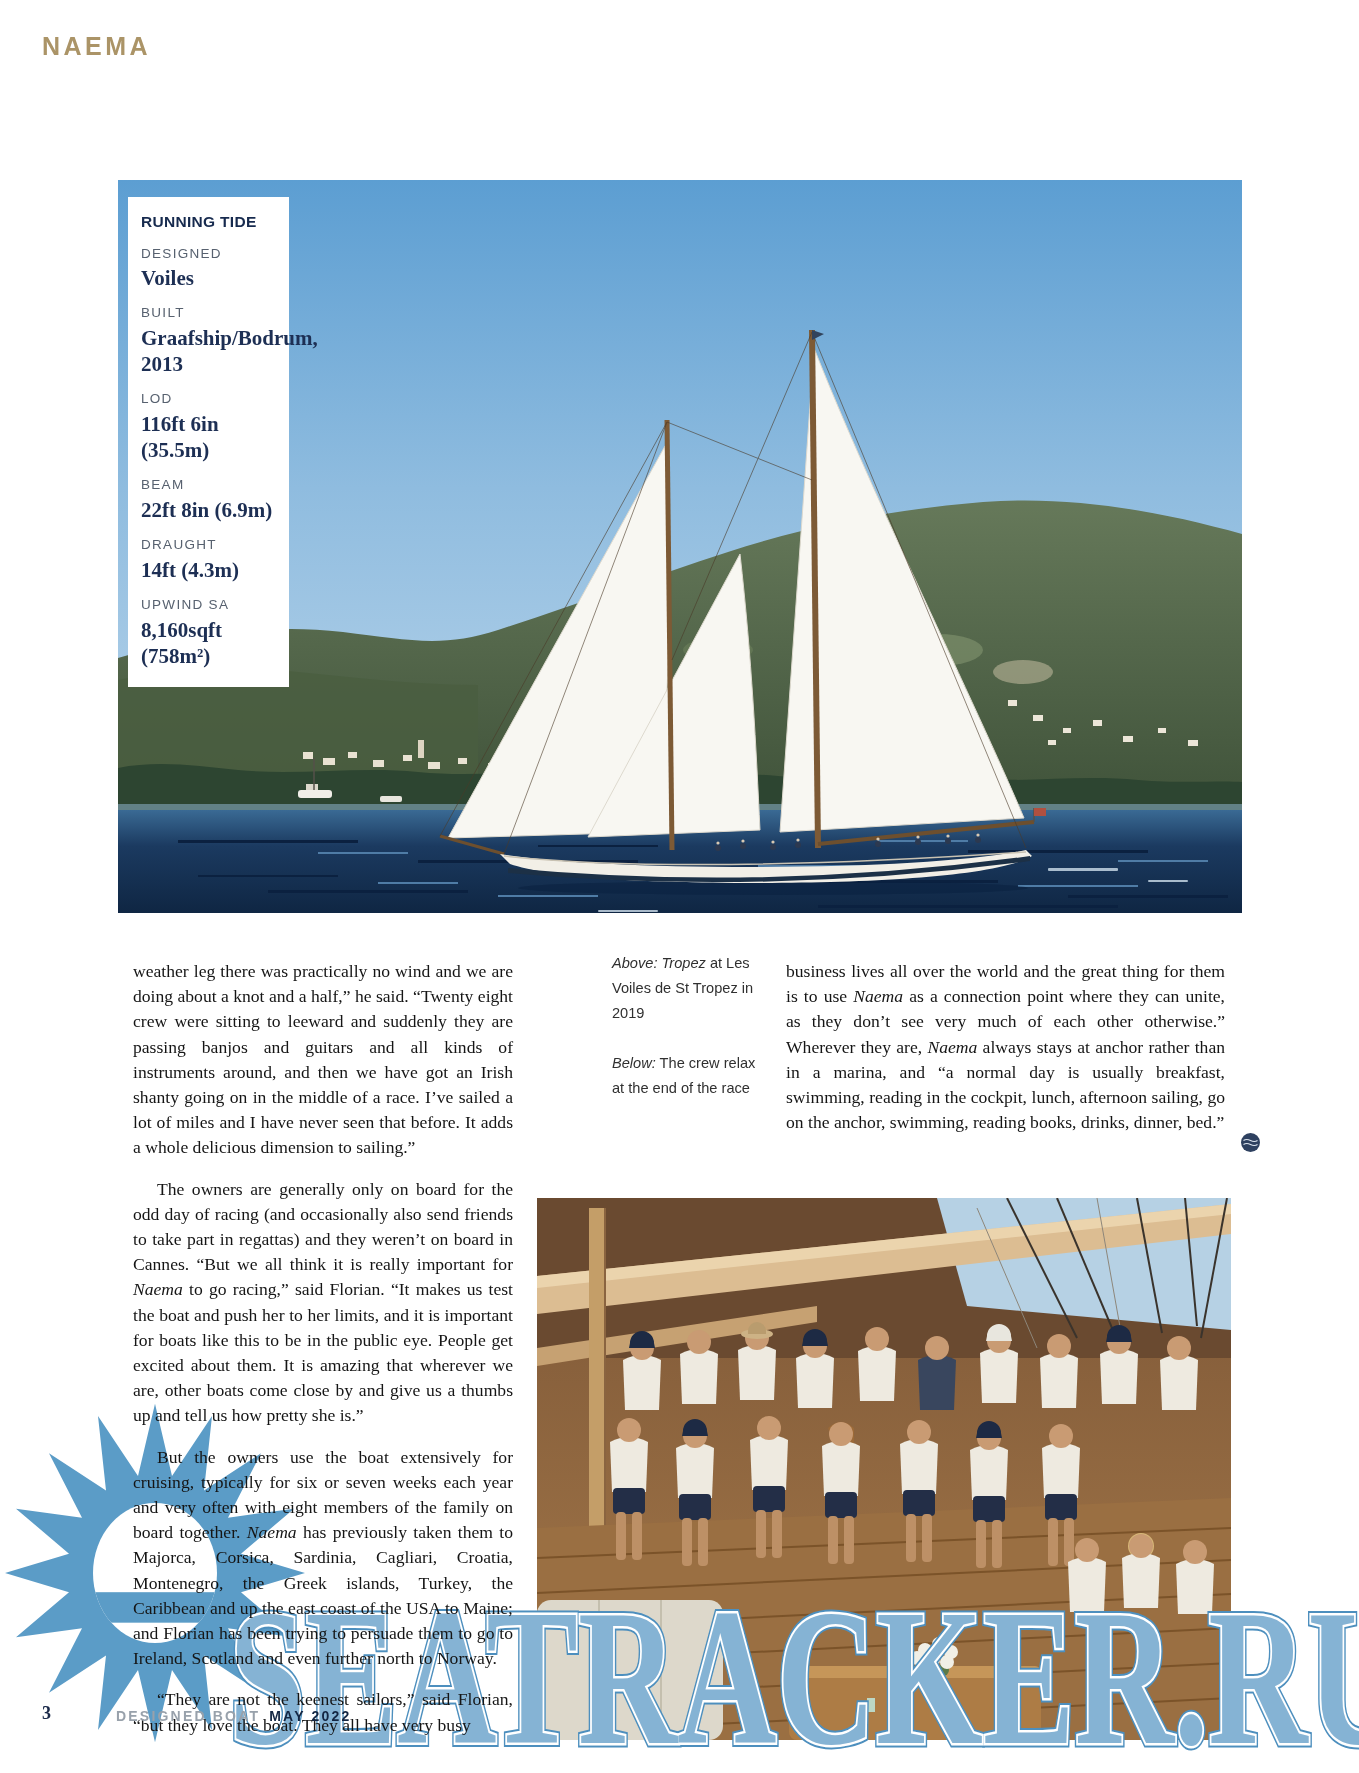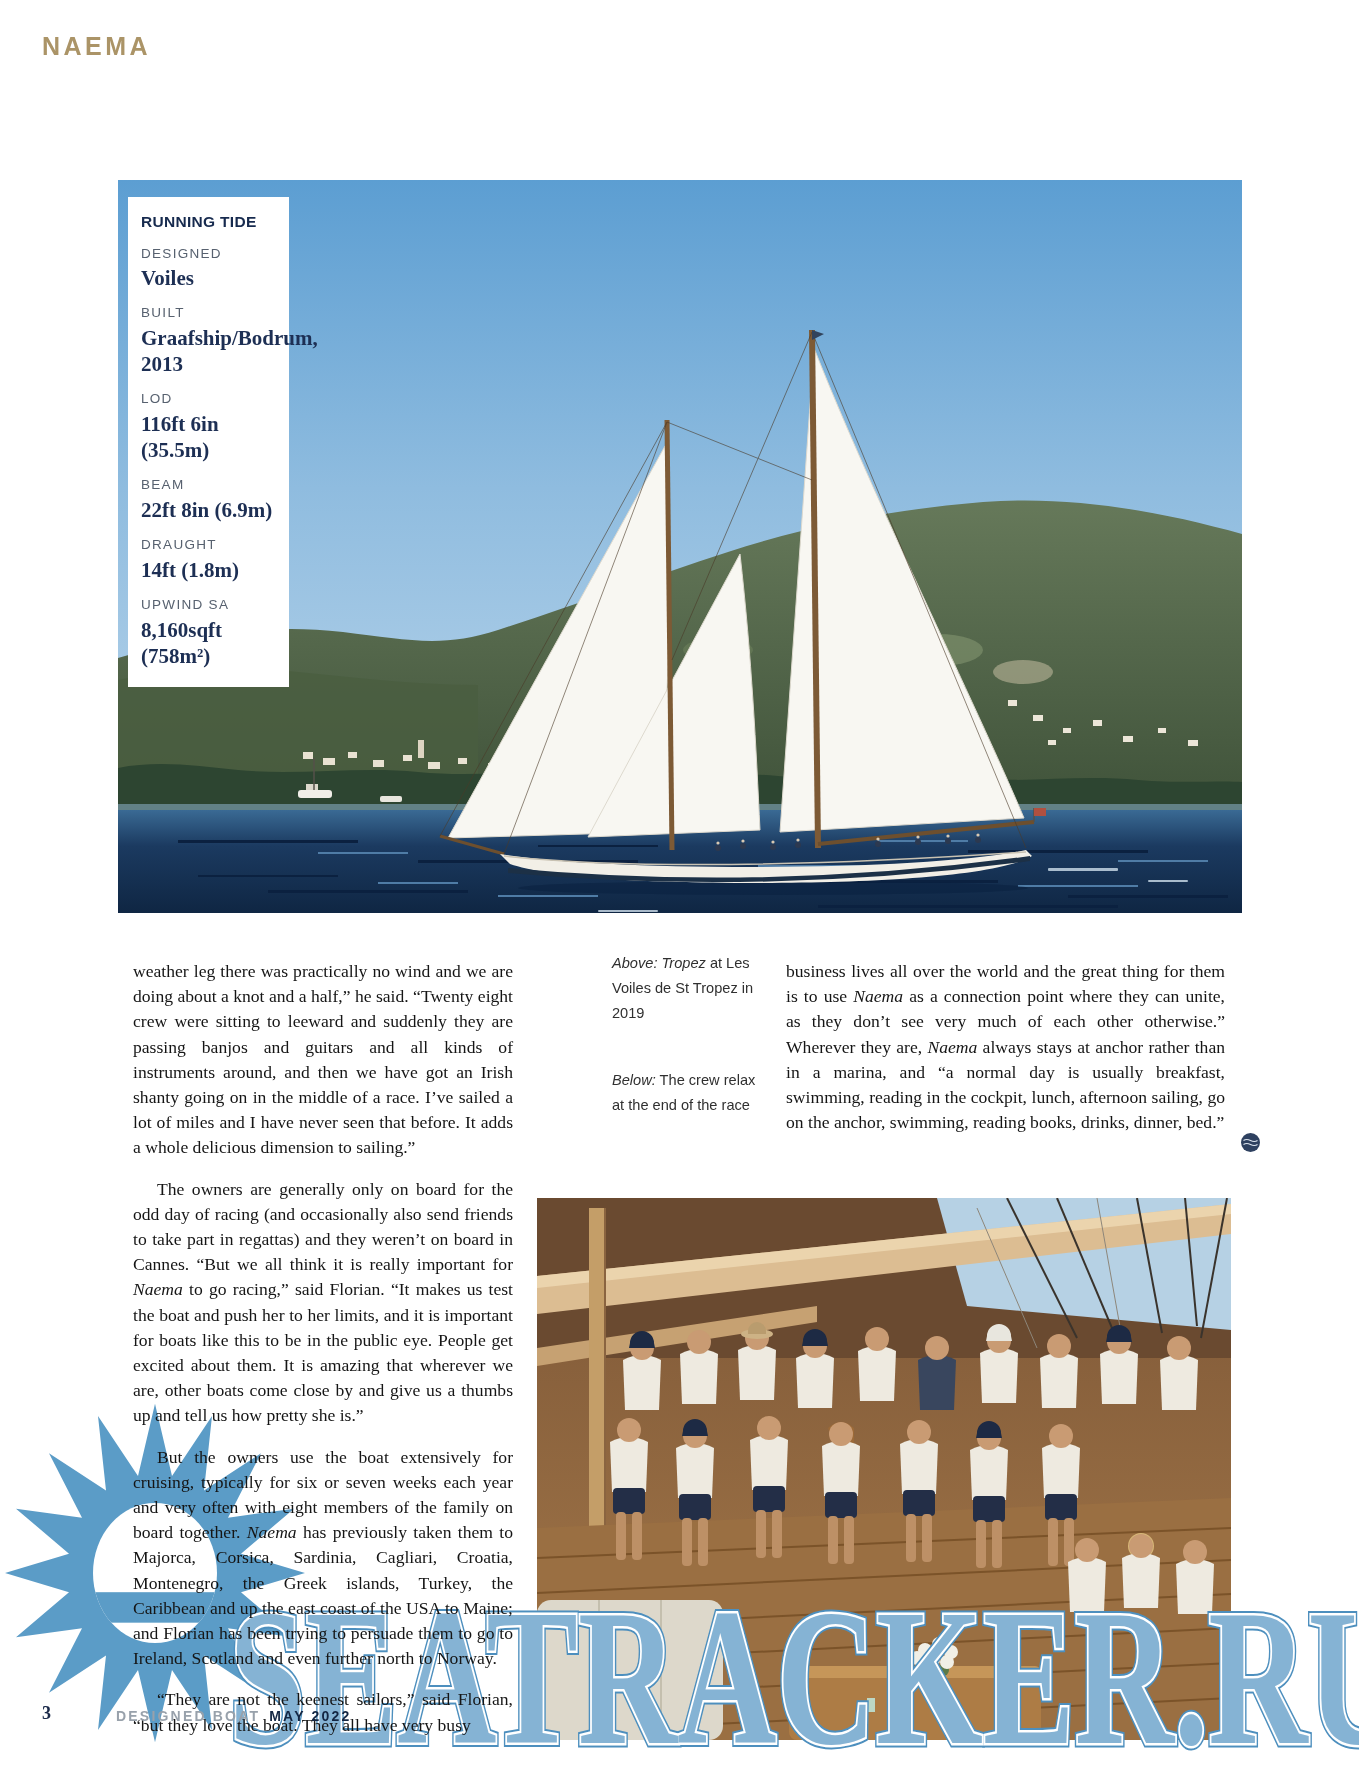--- a/index.html
+++ b/index.html
@@ -16,21 +16,21 @@
   .spec-label{font:400 13.5px/1.25 "Liberation Sans",sans-serif;color:#57616f;
               letter-spacing:1.3px;margin-top:14px;}
   .spec-value{font:600 21px/26px "Liberation Serif",serif;color:#1d2f54;margin-top:3px;}
   .body{position:absolute;z-index:4;}
   .col-left{left:117px;top:943px;width:412px;}
   .col-right{left:770px;top:943px;width:471px;}
   .body p{margin:16px;font:17.6px/25.2px "Liberation Serif",serif;text-align:justify;color:#151515;}
   .body p.ind{text-indent:24px;}
   .captions{position:absolute;left:612px;top:951px;width:152px;z-index:4;}
   .caption{font:500 14.6px/25px "Liberation Sans",sans-serif;color:#303030;}
-  .caption + .caption{margin-top:42px;}
+  .caption + .caption{margin-top:25px;}
   .end-glyph{position:absolute;left:1240px;top:1132px;width:21px;height:21px;z-index:4;}
   .page-num{position:absolute;left:42px;top:1704px;z-index:4;
             font:700 18px/1 "Liberation Serif",serif;color:#1b2a4a;}
   .footer-line{position:absolute;left:116px;top:1708px;z-index:4;font-size:14px;
                letter-spacing:2.2px;white-space:nowrap;}
   .footer-line .mag{color:#98a1ab;font-weight:700;}
   .footer-line .issue{color:#132643;font-weight:800;margin-left:9px;}
   .watermark{position:absolute;inset:0;z-index:3;pointer-events:none;margin-left:45px;}
   .wm-sun{position:absolute;left:-45px;top:1398px;width:310px;height:350px;}
   .wm-text{position:absolute;left:180px;top:1593px;width:1190px;height:180px;}
@@ -199,21 +199,21 @@
     <div class="spec-title">RUNNING TIDE</div>
     <div class="spec-label">DESIGNED</div>
     <div class="spec-value">Voiles</div>
     <div class="spec-label">BUILT</div>
     <div class="spec-value">Graafship/Bodrum, 2013</div>
     <div class="spec-label">LOD</div>
     <div class="spec-value">116ft 6in (35.5m)</div>
     <div class="spec-label">BEAM</div>
     <div class="spec-value">22ft 8in (6.9m)</div>
     <div class="spec-label">DRAUGHT</div>
-    <div class="spec-value">14ft (1.8m)</div>
+    <div class="spec-value">14ft (4.3m)</div>
     <div class="spec-label">UPWIND SA</div>
     <div class="spec-value">8,160sqft (758m²)</div>
   </div>
 
   <div class="body col-left">
     <p>weather leg there was practically no wind and we are doing about a knot and a half,” he said. “Twenty eight crew were sitting to leeward and suddenly they are passing banjos and guitars and all kinds of instruments around, and then we have got an Irish shanty going on in the middle of a race. I’ve sailed a lot of miles and I have never seen that before. It adds a whole delicious dimension to sailing.”</p>
     <p class="ind">The owners are generally only on board for the odd day of racing (and occasionally also send friends to take part in regattas) and they weren’t on board in Cannes. “But we all think it is really important for <i>Naema</i> to go racing,” said Florian. “It makes us test the boat and push her to her limits, and it is important for boats like this to be in the public eye. People get excited about them. It is amazing that wherever we are, other boats come close by and give us a thumbs up and tell us how pretty she is.”</p>
     <p class="ind">But the owners use the boat extensively for cruising, typically for six or seven weeks each year and very often with eight members of the family on board together. <i>Naema</i> has previously taken them to Majorca, Corsica, Sardinia, Cagliari, Croatia, Montenegro, the Greek islands, Turkey, the Caribbean and up the east coast of the USA to Maine; and Florian has been trying to persuade them to go to Ireland, Scotland and even further north to Norway.</p>
     <p class="ind">“They are not the keenest sailors,” said Florian, “but they love the boat. They all have very busy</p>
   </div>

